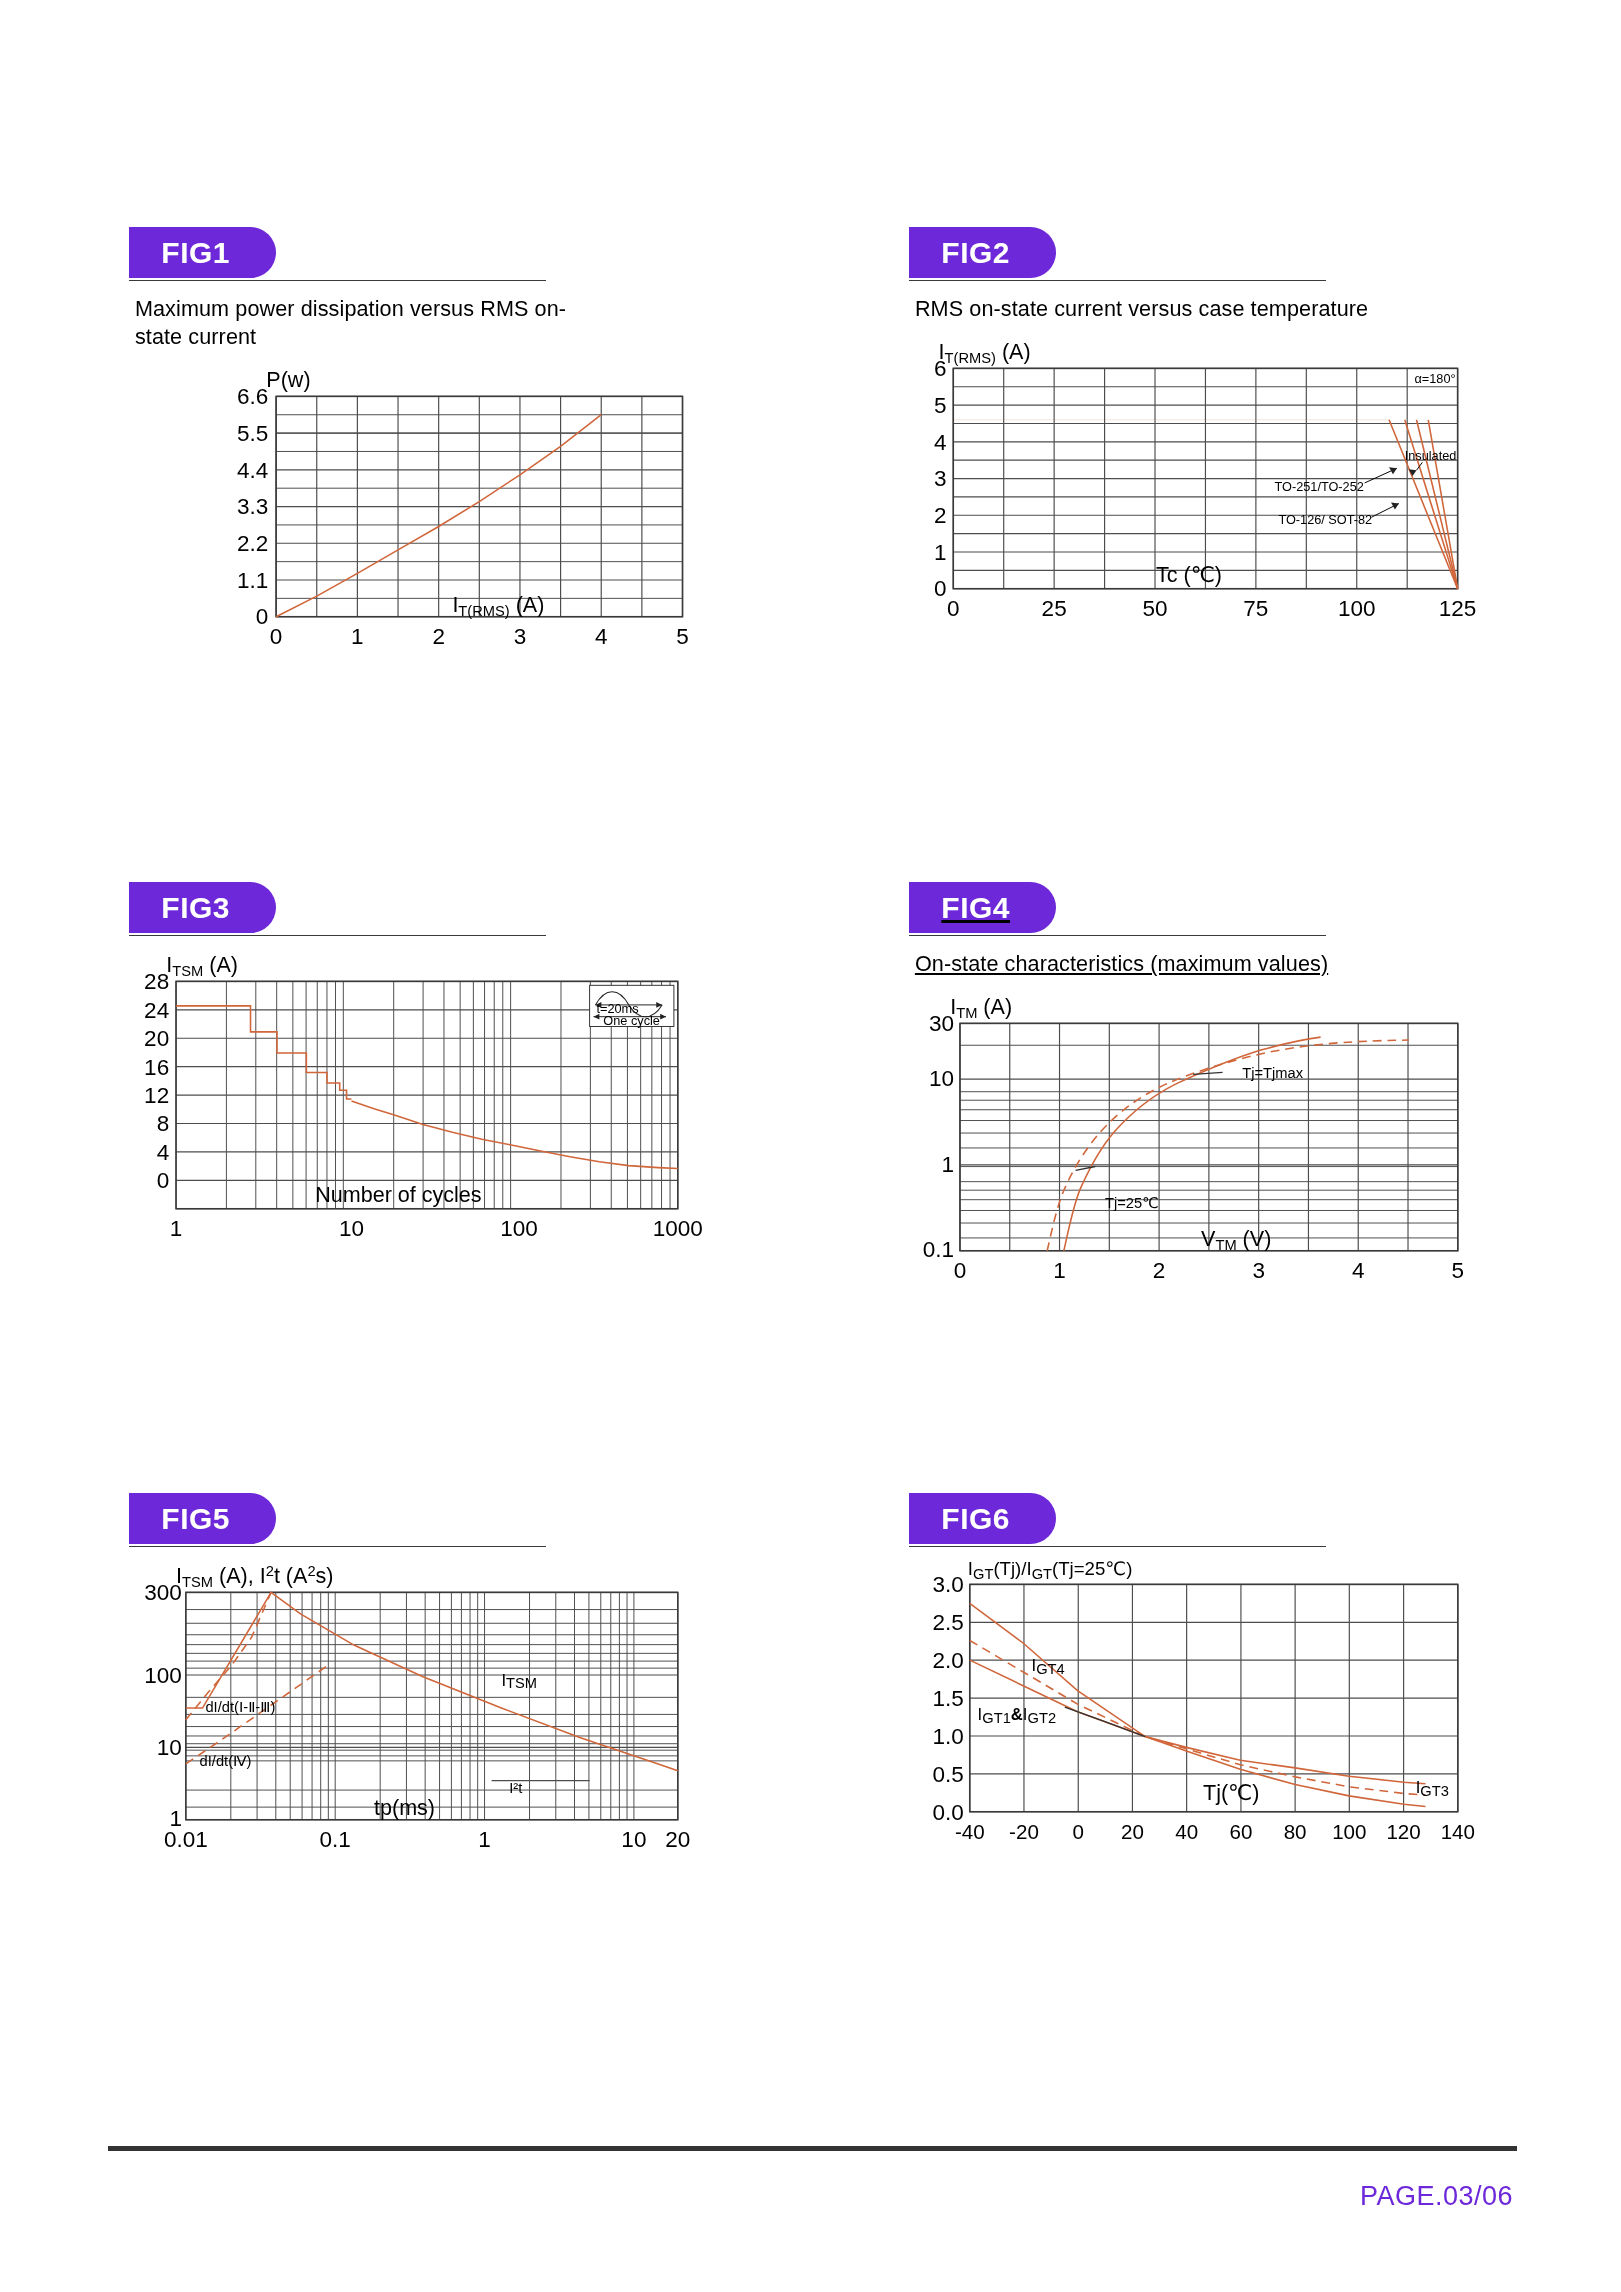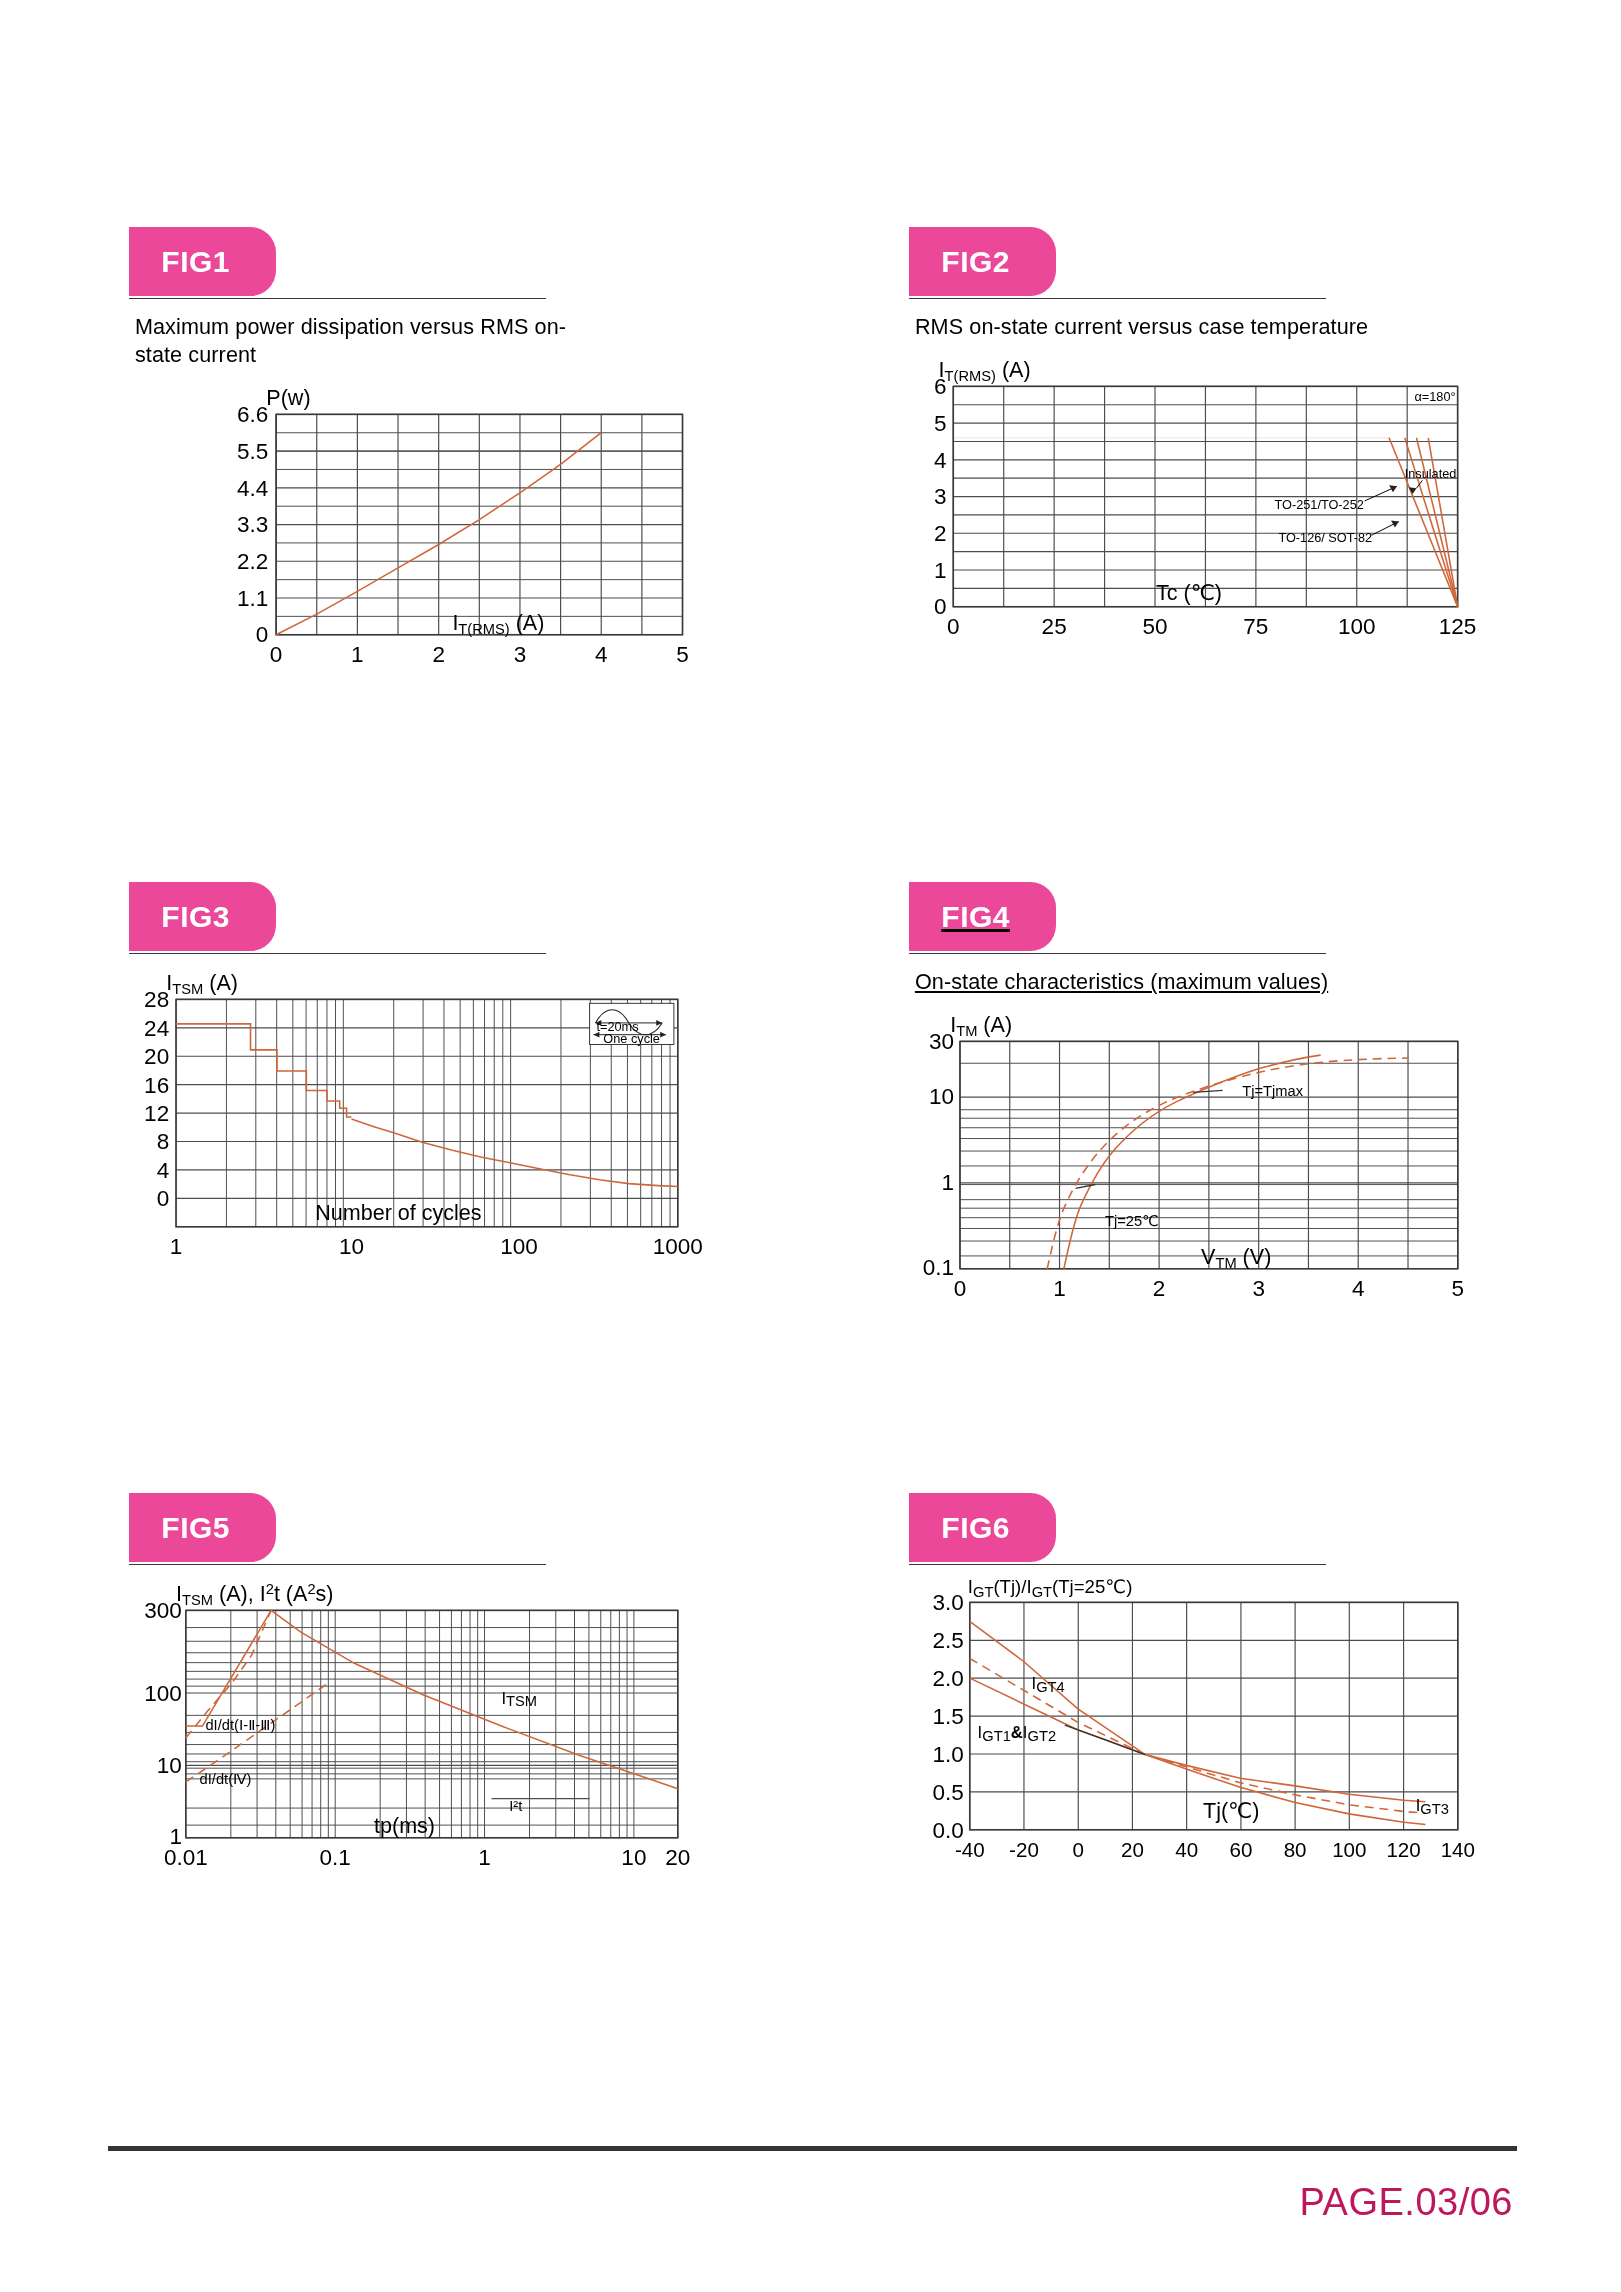--- a/index.html
+++ b/index.html
@@ -6,22 +6,22 @@
   body{
     width:1621px;height:2293px;position:relative;
     font-family:"Liberation Sans","DejaVu Sans",sans-serif;
     color:#000;overflow:hidden;
   }
   .page{position:absolute;inset:0;}
 
   
   .fig{position:absolute;}
   .fig-badge{
-    position:relative;width:147px;height:69px;
-    background:#ec4899;color:#fff;
+    position:relative;width:147px;height:51px;
+    background:#6d28d9;color:#fff;
     border-top-right-radius:25.5px;border-bottom-right-radius:25.5px;
     font-size:30px;font-weight:bold;letter-spacing:0.5px;
     display:flex;align-items:center;justify-content:center;
     box-sizing:border-box;padding-right:13.7px;
   }
   .fig-rule{width:417px;height:1px;background:#3a3a3a;margin-top:2px;}
   .fig-caption{
     font-size:21.6px;line-height:28px;margin-top:14px;
     padding-left:5.9px;width:470px;letter-spacing:0.1px;
   }
@@ -49,21 +49,21 @@
   .curve-d{stroke:#d0663a;stroke-width:1.6;fill:none;stroke-dasharray:9 6;}
   .curve-dk{stroke:#333;stroke-width:1.4;fill:none;}
   .lead{stroke:#000;stroke-width:1;fill:none;}
 
   
   #footer-rule{
     position:absolute;left:108px;top:2146px;width:1409px;height:4.9px;background:#333;
   }
   #page-number{
     position:absolute;right:108px;top:2181px;
-    font-size:38px;letter-spacing:0.5px;color:#be185d;
+    font-size:27px;letter-spacing:0.5px;color:#6d28d9;
   }
 </style>
 </head>
 <body>
 
 <div class="page">
 
   <div class="fig" style="left:129px;top:227px;">
     <div class="fig-badge">FIG1</div>
     <div class="fig-rule"></div>

